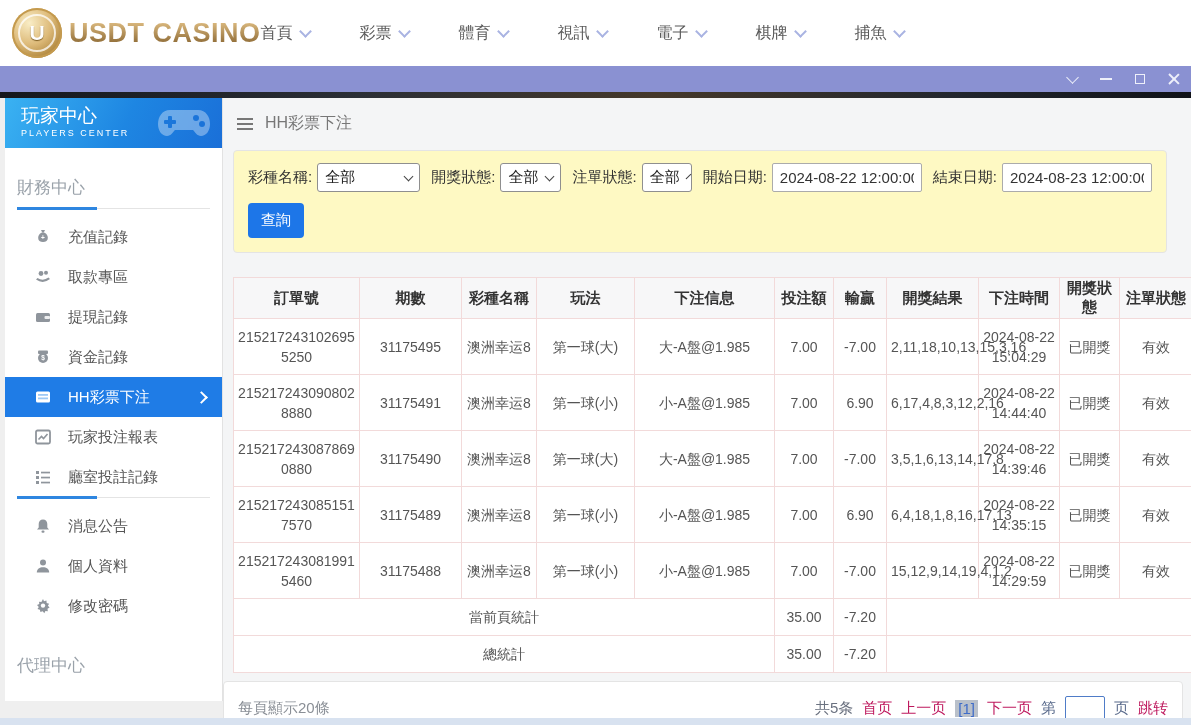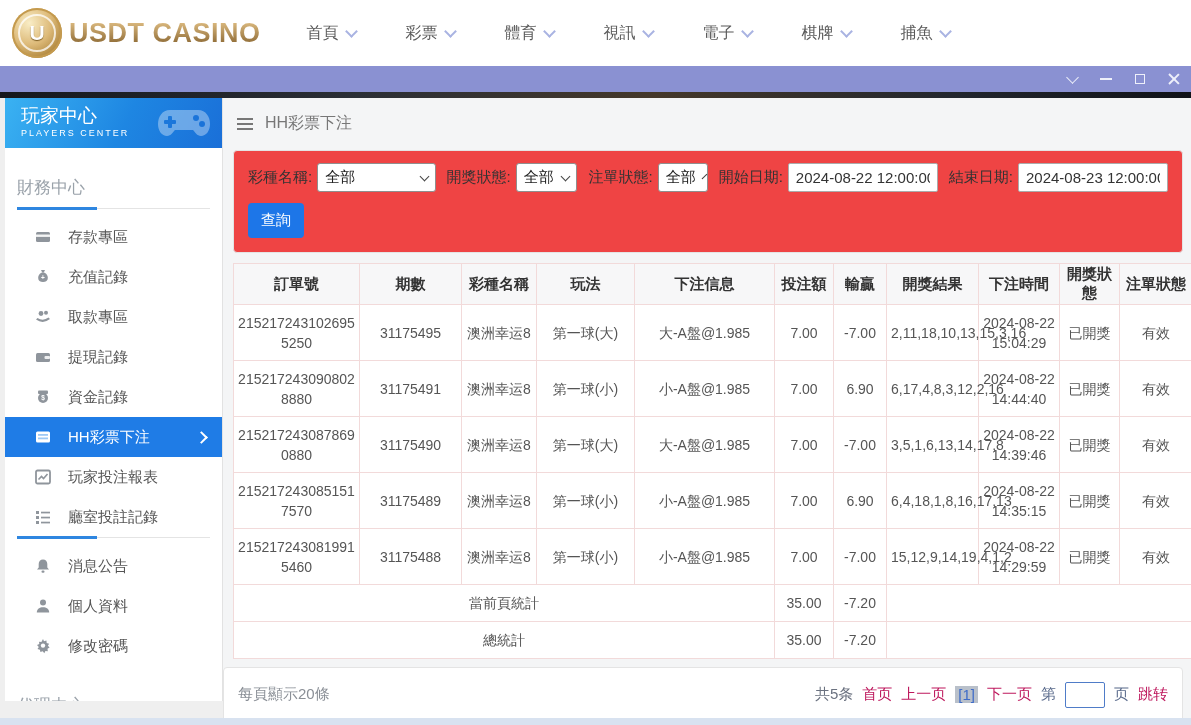--- a/index.html
+++ b/index.html
@@ -12,21 +12,21 @@
   .logo{display:flex;align-items:center;gap:7px;margin-left:12px;min-width:215px}
   .coin{width:50px;height:50px;border-radius:50%;flex:0 0 auto;
         background:radial-gradient(circle at 35% 30%,#f9edc6,#ddba79 45%,#a97f35 82%,#8a6527);
         box-shadow:inset 0 0 0 2px #c49a4e;display:flex;align-items:center;justify-content:center}
   .coin-inner{width:34px;height:34px;border-radius:50%;border:2px solid rgba(255,255,255,.75);
         display:flex;align-items:center;justify-content:center;
         font-weight:bold;color:#fff;font-size:21px;text-shadow:0 1px 1px #7a5a20}
   .logo-text{font-size:27px;font-weight:800;letter-spacing:.5px;white-space:nowrap;
         background:linear-gradient(180deg,#d9b77d 15%,#8d6a35 85%);
         -webkit-background-clip:text;background-clip:text;color:transparent}
-  .main-nav{display:flex;gap:50px;margin-left:46px}
+  .main-nav{display:flex;gap:50px;}
   .nav-item{display:flex;align-items:center;gap:8px;font-size:16px;color:#5a5a5a;cursor:pointer;white-space:nowrap}
   .chev-down{width:7px;height:7px;border-right:2px solid #a9b3e2;border-bottom:2px solid #a9b3e2;
         transform:rotate(45deg);margin-top:-4px}
 
   
   .titlebar{position:absolute;top:66px;left:0;width:1191px;height:26px;background:#8a91d2;
         display:flex;align-items:center;justify-content:flex-end;gap:0;z-index:5}
   .win-btn{width:34px;height:26px;display:flex;align-items:center;justify-content:center;cursor:pointer}
   .wi-chev{width:8px;height:8px;border-right:1.6px solid #eef0fa;border-bottom:1.6px solid #eef0fa;
         transform:rotate(45deg);margin-top:-3px}
@@ -58,37 +58,37 @@
   .sb-item.active svg{fill:#fff}
   .arrow-right{position:absolute;right:16px;width:7px;height:7px;border-right:2px solid #fff;
         border-top:2px solid #fff;transform:rotate(45deg)}
 
   
   .main{position:absolute;left:223px;top:98px;right:0;bottom:7px;background:#f4f5f6;overflow:hidden}
   .breadcrumb{display:flex;align-items:center;gap:12px;padding:15px 14px 10px;color:#777;font-size:16px}
   .hamburger{display:flex;flex-direction:column;gap:3px;cursor:pointer}
   .hamburger span{width:16px;height:2px;background:#777}
 
-  .filter-panel{margin:6px 8px 0 10px;background:#ef4444;border:1px solid #e4e4e4;border-radius:4px;
+  .filter-panel{margin:6px 24px 0 10px;background:#fef9c3;border:1px solid #e4e4e4;border-radius:4px;
         padding:12px 14px 14px}
   .filter-row{display:flex;align-items:center;gap:5px;font-size:15px;color:#333;white-space:nowrap}
   .flabel{margin-left:6px}
   .flabel:first-child{margin-left:0}
   .fselect{border:1px solid #8f8f8f;border-radius:3px;height:29px;display:flex;align-items:center;
         justify-content:space-between;padding:0 7px;background:#fff;font-size:15px;color:#222;cursor:pointer;box-sizing:border-box}
   .fsel-chev{width:6px;height:6px;border-right:1.8px solid #444;border-bottom:1.8px solid #444;
         transform:rotate(45deg);margin:-3px 0 0 8px}
   .w-lottery{width:128px}.w-draw{width:66px}.w-order{width:50px}
   .finput{border:1px solid #ababab;border-radius:2px;height:29px;width:150px;padding:0 7px;
         font-size:15px;color:#333;box-sizing:border-box;font-family:inherit;background:#fff}
   .search-btn{margin-top:11px;background:#1d76e8;color:#fff;border:none;border-radius:4px;
         font-size:15px;padding:8px 13px;cursor:pointer}
 
   
-  .table-wrap{margin:10px 0 0 10px}
+  .table-wrap{margin:24px 0 0 10px}
   table{border-collapse:collapse;table-layout:fixed;width:959px;background:#fff;
         font-size:14px;color:#555}
   th{background:#f7f7f8;font-weight:bold;color:#333;font-size:15px;height:40px;
         border:1px solid #f2dada;padding:0 2px}
   td{border:1px solid #f2dada;text-align:center;height:56px;padding:2px 4px;box-sizing:border-box;
         line-height:20px}
   td.break{word-break:break-all}
   tr.summary td{height:37px}
 
   
@@ -174,27 +174,20 @@
       <rect x="12" y="12" width="4" height="12" rx="1" fill="#1a6fd8"></rect>
         <rect x="8" y="16" width="12" height="4" rx="1" fill="#1a6fd8"></rect>
     </svg>
   </div>
   <div id="sb-sections">
       <div class="sb-section-title">財務中心</div>
       <div class="sb-underline">
         <span class="blue"></span>
       </div>
       <div class="sb-items">
-        <div class="sb-item">
-          <svg viewBox="0 0 16 16">
-            <rect x="1" y="3" width="14" height="10" rx="1.5"></rect>
-            <rect x="1" y="5.5" width="14" height="2.4" fill="#fff" opacity=".9"></rect>
-          </svg>
-          <span>存款專區</span>
-        </div>
         <div class="sb-item">
           <svg viewBox="0 0 16 16">
             <path d="M6 1h4l-1.2 2.6h-1.6z"></path>
             <path d="M8 3.6c3 0 4.8 2.6 4.8 5.4 0 2.6-1.8 4-4.8 4s-4.8-1.4-4.8-4c0-2.8 1.8-5.4 4.8-5.4z"></path>
             <text x="8" y="10.6" font-size="6.5" fill="#fff" text-anchor="middle" font-weight="bold">+</text>
           </svg>
           <span>充值記錄</span>
         </div>
         <div class="sb-item">
           <svg viewBox="0 0 16 16">

